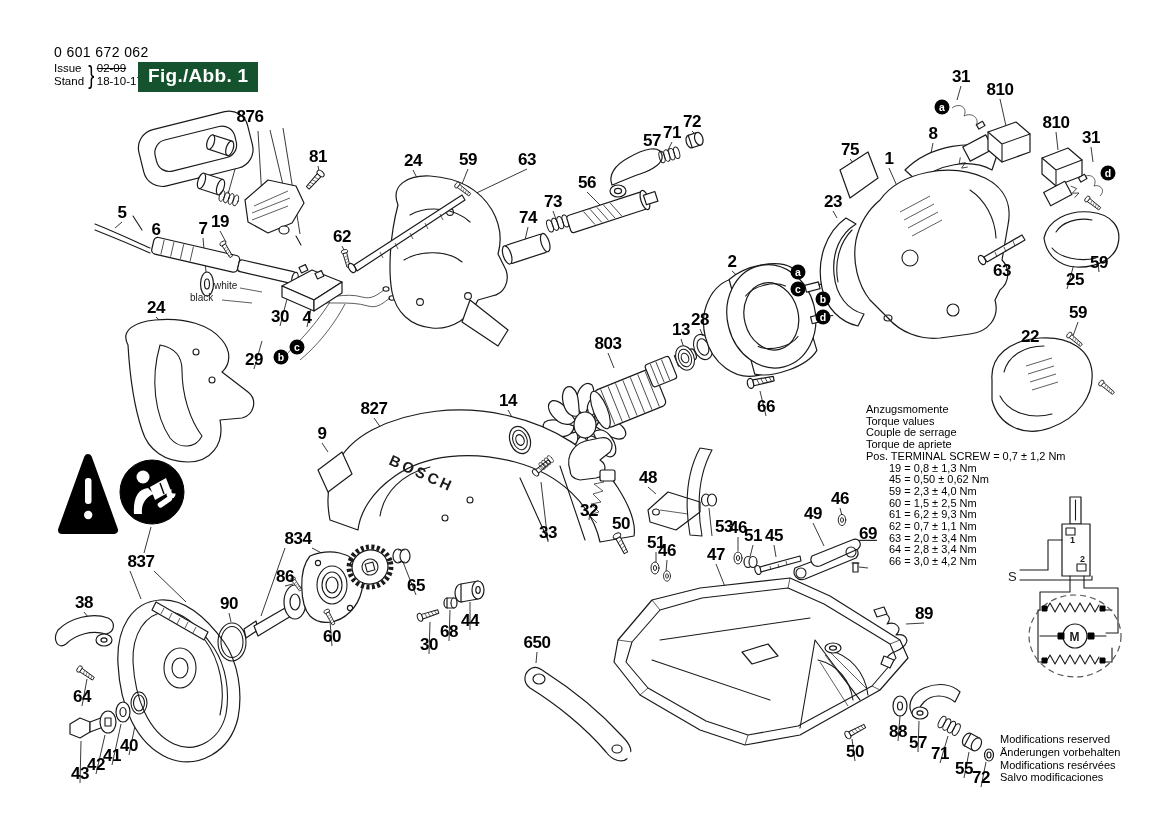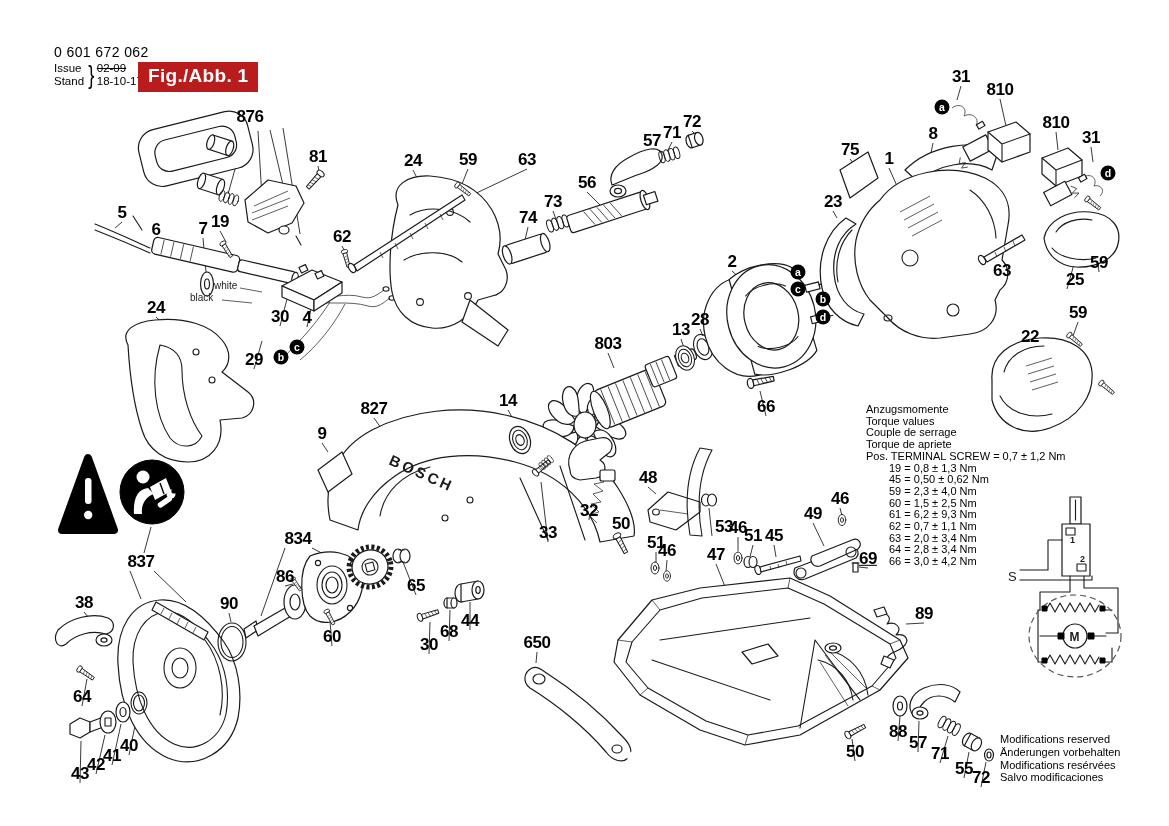--- a/index.html
+++ b/index.html
@@ -17,21 +17,21 @@
            line-height:1;white-space:nowrap;letter-spacing:-0.5px;}
   .badge{position:absolute;transform:translate(-50%,-50%);width:15px;height:15px;border-radius:50%;
          background:#000;color:#fff;font-size:10.5px;font-weight:700;display:flex;
          align-items:center;justify-content:center;line-height:1;}
   .hdr{position:absolute;left:54px;top:44px;}
   .hdr .pn{font-size:14px;letter-spacing:0.4px;}
   .issue-grid{display:flex;align-items:center;margin-top:2px;font-size:11.5px;line-height:13px;}
   .issue-grid .labels,.issue-grid .vals{display:flex;flex-direction:column;}
   .brace{font-size:26px;font-weight:400;margin:0 1px 0 3px;transform:scaleX(.7);}
   .strike{text-decoration:line-through;}
-  .figbox{position:absolute;left:138px;top:62px;background:#b91c1c;color:#fff;font-weight:700;
+  .figbox{position:absolute;left:138px;top:62px;background:#14532d;color:#fff;font-weight:700;
           font-size:19px;padding:3px 10px 5px 10px;letter-spacing:0.3px;}
   .torque{position:absolute;left:866px;top:404px;font-size:11px;line-height:11.7px;white-space:nowrap;}
   .torque .rows{margin-left:23px;}
   .foot{position:absolute;left:1000px;top:733px;font-size:11px;line-height:12.8px;white-space:nowrap;}
 </style>
 </head>
 <body>
 
 <div class="stage">
 
@@ -694,21 +694,21 @@
       <span class="callout" style="left: 589px; top: 511px;">32</span>
       <span class="callout" style="left: 416px; top: 586px;">65</span>
       <span class="callout" style="left: 621px; top: 524px;">50</span>
       <span class="callout" style="left: 648px; top: 478px;">48</span>
       <span class="callout" style="left: 724px; top: 527px;">53</span>
       <span class="callout" style="left: 738px; top: 528px;">46</span>
       <span class="callout" style="left: 753px; top: 536px;">51</span>
       <span class="callout" style="left: 774px; top: 536px;">45</span>
       <span class="callout" style="left: 813px; top: 514px;">49</span>
       <span class="callout" style="left: 840px; top: 499px;">46</span>
-      <span class="callout" style="left: 868px; top: 559px; text-decoration: underline;">69</span>
+      <span class="callout" style="left: 868px; top: 534px; text-decoration: underline;">69</span>
       <span class="callout" style="left: 656px; top: 543px;">51</span>
       <span class="callout" style="left: 667px; top: 551px;">46</span>
       <span class="callout" style="left: 716px; top: 555px; text-align: center;">47</span>
       <span class="callout" style="left: 924px; top: 614px;">89</span>
       <span class="callout" style="left: 141px; top: 562px;">837</span>
       <span class="callout" style="left: 84px; top: 603px;">38</span>
       <span class="callout" style="left: 82px; top: 697px;">64</span>
       <span class="callout" style="left: 80px; top: 774px;">43</span>
       <span class="callout" style="left: 96px; top: 765px;">42</span>
       <span class="callout" style="left: 112px; top: 756px;">41</span>

